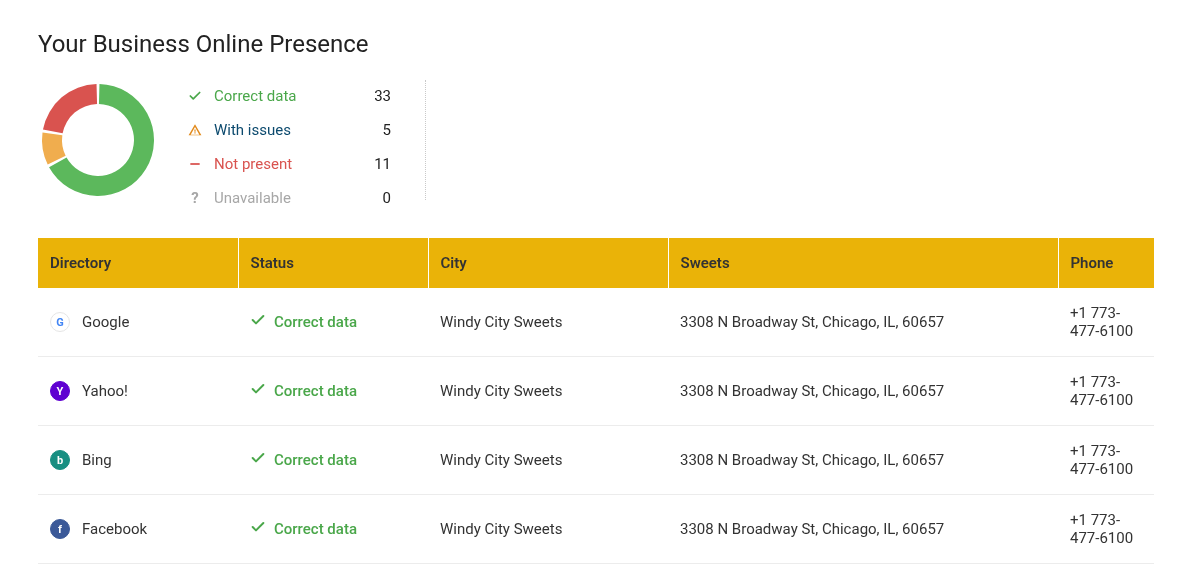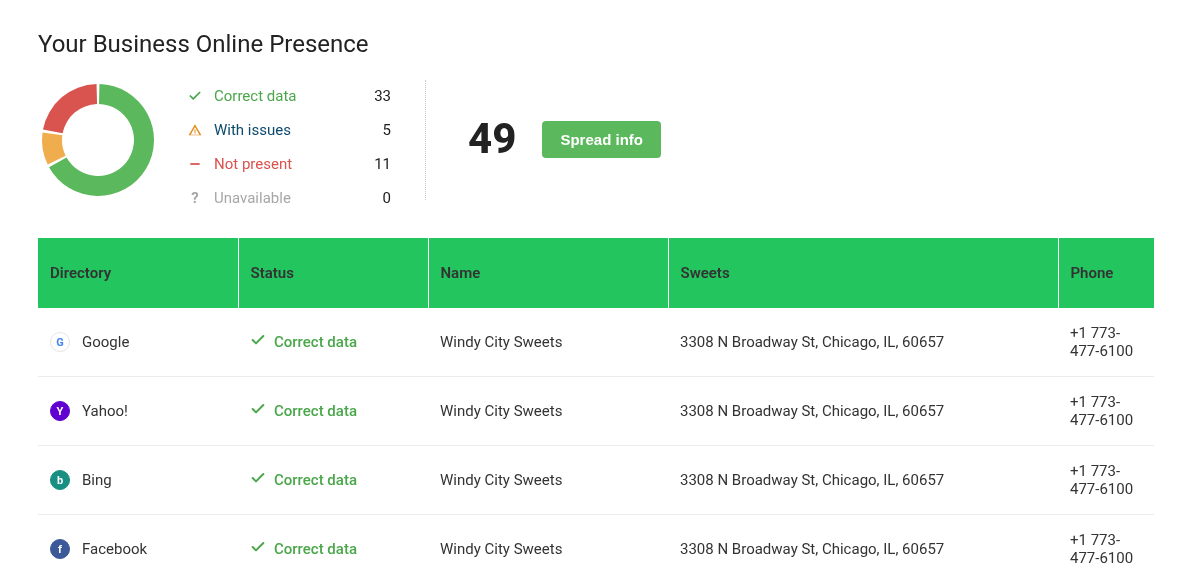--- a/index.html
+++ b/index.html
@@ -97,25 +97,25 @@
     cursor:pointer;
   }
 
   table.listing {
     width: 100%;
     border-collapse: collapse;
     font-size: 15px;
     color:#333;
   }
   table.listing thead th {
-    background:#22c55e;
+    background:#eab308;
     text-align:left;
     font-weight:600;
     color:#333;
-    padding: 26px 12px;
+    padding: 16px 12px;
     border-right: 1px solid #fff;
   }
   table.listing thead th:last-child { border-right:none; }
   table.listing tbody td {
     padding: 16px 12px;
     border-bottom: 1px solid #ececec;
     vertical-align: middle;
   }
   table.listing tbody tr:last-child td { border-bottom: none; }
   .dir-cell {
@@ -191,33 +191,29 @@
     <span class="count">11</span>
 
     <span class="icon" style="color:#a7a7a7;font-weight:700;font-size:15px;">?</span>
     <span class="lbl-unavail">Unavailable</span>
     <span class="count">0</span>
   </div>
 
   <div class="vdiv"></div>
 
   <div class="potential">
-    <div class="potential-row">
-      <span class="potential-number">49</span>
-      <button class="spread-btn">Spread info</button>
-    </div>
   </div>
 </div>
 
 <table class="listing">
   <thead>
     <tr>
       <th class="col-dir">Directory</th>
       <th class="col-stat">Status</th>
-      <th class="col-name">Name</th>
+      <th class="col-name">City</th>
       <th class="col-addr">Sweets</th>
       <th class="col-phone">Phone</th>
     </tr>
   </thead>
   <tbody id="listings-body">
       <tr>
         <td class="col-dir">
           <div class="dir-cell">
         <span class="dir-logo" style="background:#ffffff;color:#4285F4;border:1px solid #e5e5e5">G</span>
         <span>Google</span>

